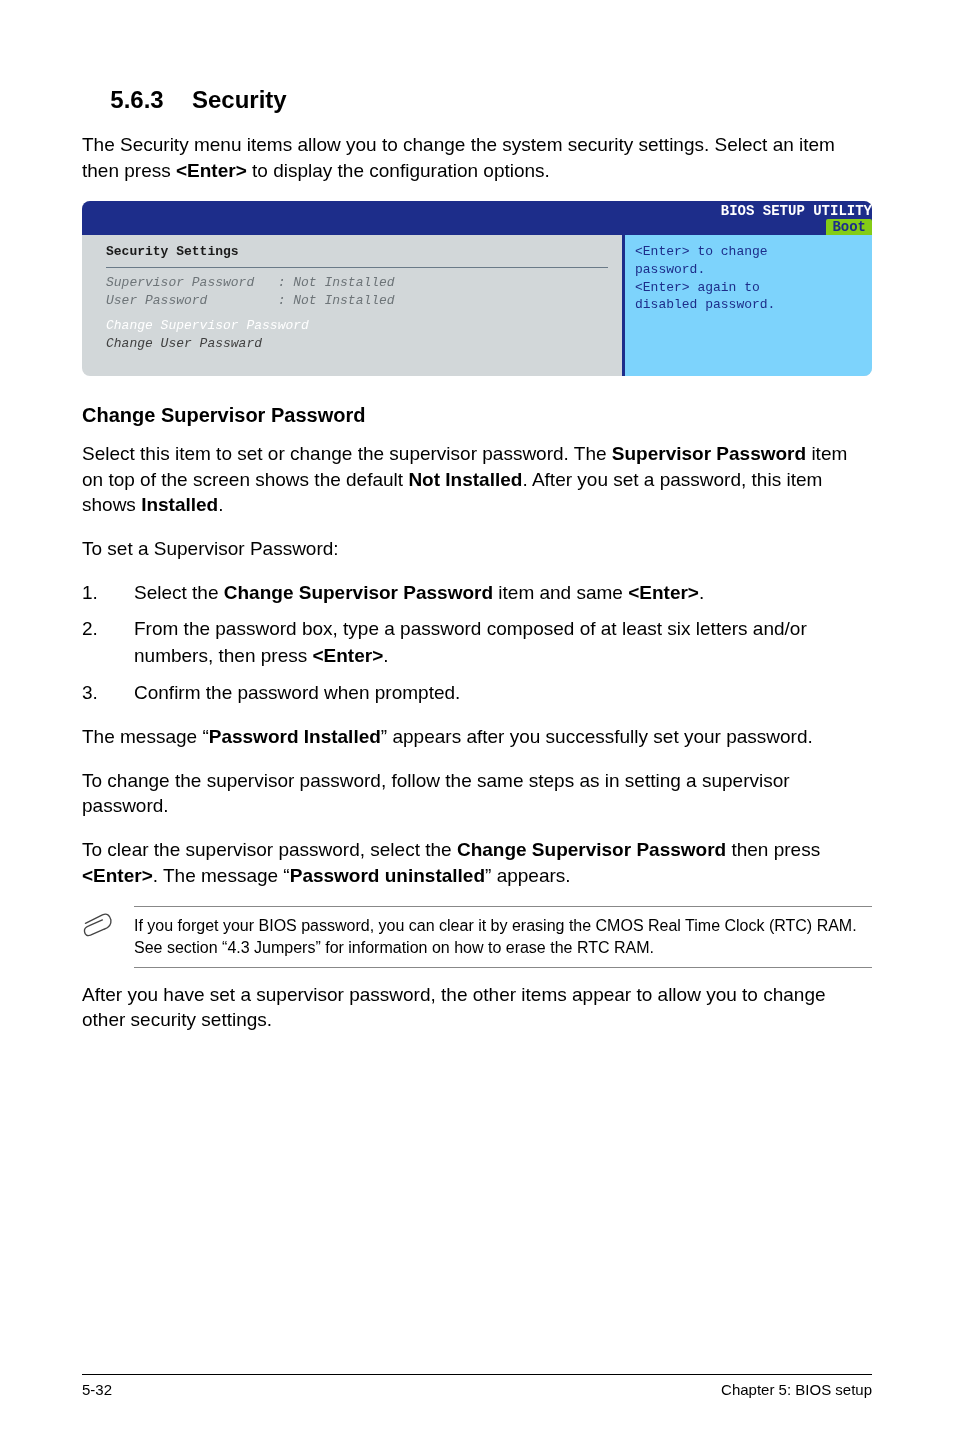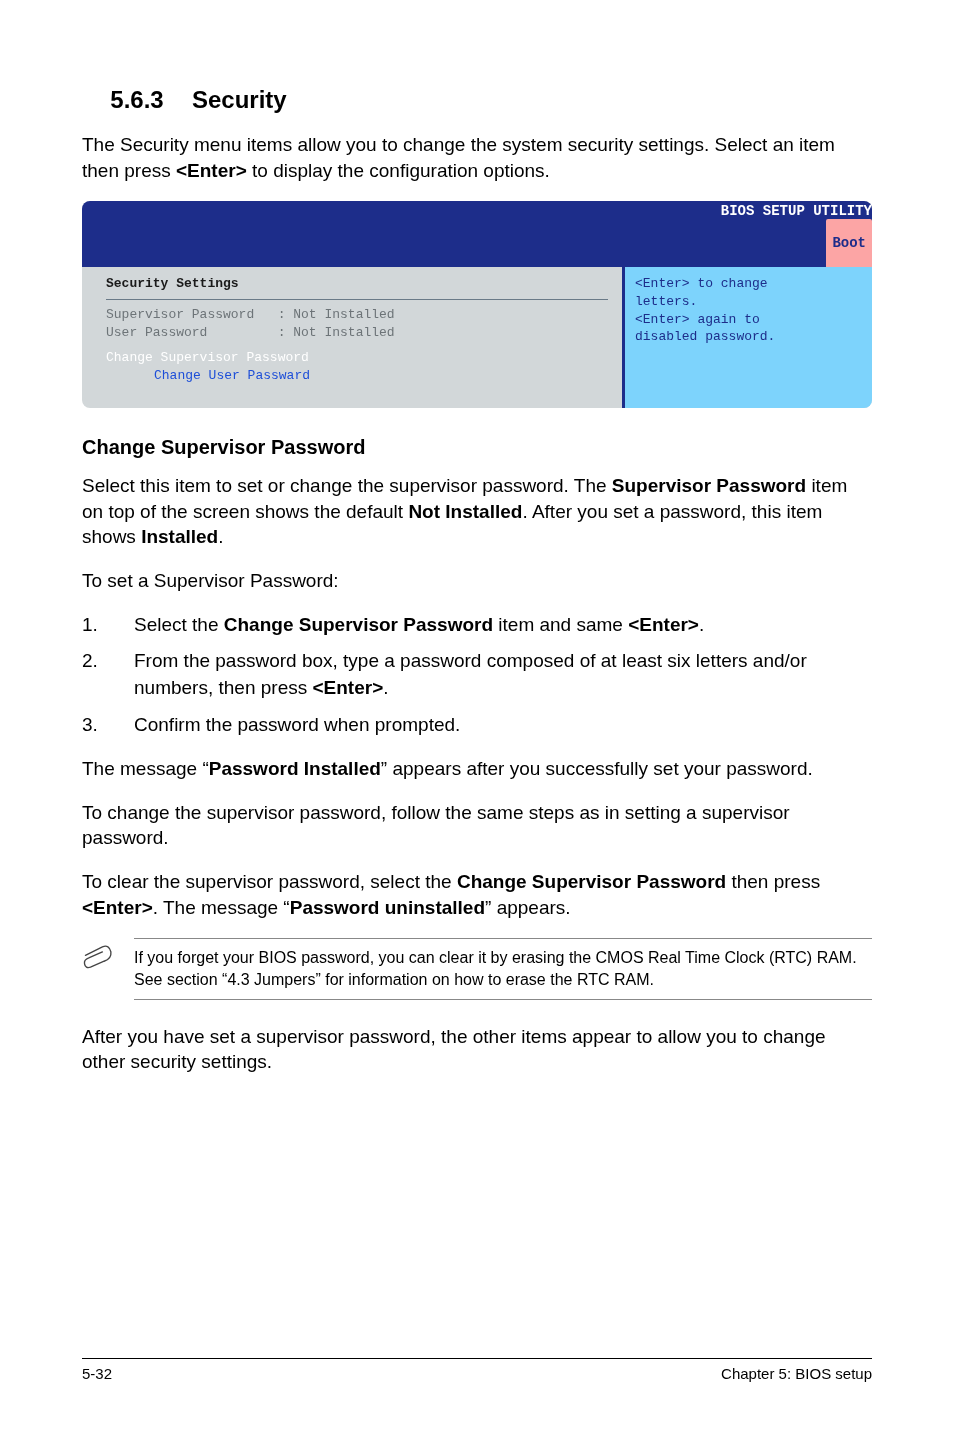--- a/index.html
+++ b/index.html
@@ -39,23 +39,23 @@
     color: #fff;
     font-family: "Courier New", monospace;
     font-weight: bold;
     font-size: 14px;
     text-align: right;
     padding: 2px 0 0 0;
     line-height: 1.15;
   }
   .bios-tab {
     display: inline-block;
-    background: #fca5a5;
+    background: #84cc16;
     color: #1d2d8a;
-    padding: 16px 6px;
+    padding: 0 6px;
     border-radius: 2px 2px 0 0;
     font-weight: bold;
   }
   .bios-body {
     display: flex;
     font-family: "Courier New", monospace;
     font-size: 13px;
     line-height: 1.35;
   }
   .bios-left {
@@ -67,22 +67,22 @@
   }
   .bios-left-header {
     color: #1a1a1a;
     font-weight: bold;
     margin-bottom: 6px;
   }
   .bios-divider {
     border-top: 1px solid #6a7a88;
     margin: 4px 0 6px 0;
   }
-  .bios-row { color: #6d7478; white-space: pre; }
-  .bios-highlight-dark { color: #1d4ed8; margin-left: 48px; }
+  .bios-row { color: #6d7478; white-space: pre; font-style: italic; }
+  .bios-highlight-dark { color: #404040; }
   .bios-highlight-white { color: #ffffff; }
   .bios-right {
     width: 250px;
     border-left: 3px solid #1d2d8a;
     background: #7dd3fc;
     padding: 8px 10px 24px 10px;
     color: #1d2d8a;
     font-weight: normal;
   }
   .bios-right-line { white-space: pre-wrap; }
@@ -121,21 +121,21 @@
   .note-text {
     flex: 1;
     font-size: 16px;
     line-height: 1.35;
     border-top: 1px solid #888;
     border-bottom: 1px solid #888;
     padding: 8px 0;
   }
   .footer {
     position: absolute;
-    bottom: 56px;
+    bottom: 40px;
     left: 82px;
     right: 82px;
     border-top: 1px solid #000;
     padding-top: 6px;
     font-size: 15px;
     display: flex;
     justify-content: space-between;
   }
 </style>
 </head>
@@ -161,21 +161,21 @@
         <div class="bios-left-header">Security Settings</div>
         <div class="bios-divider"></div>
         <div class="bios-row"><span>Supervisor Password</span><span>   : </span><span>Not Installed</span></div>
         <div class="bios-row"><span>User Password</span><span>         : </span><span>Not Installed</span></div>
         <div style="height:8px"></div>
         <div class="bios-row bios-highlight-white">Change Supervisor Password</div>
         <div class="bios-row bios-highlight-dark">Change User Passward</div>
       </div>
       <div class="bios-right">
         <div class="bios-right-line">&lt;Enter&gt; to change</div>
-        <div class="bios-right-line">letters.</div>
+        <div class="bios-right-line">password.</div>
         <div class="bios-right-line">&lt;Enter&gt; again to</div>
         <div class="bios-right-line">disabled password.</div>
       </div>
     </div>
   </div>
 
   <h3 class="subhead">Change Supervisor Password</h3>
 
   <p class="body">
     <span>Select this item to set or change the supervisor password. The </span><b>Supervisor Password</b><span> item on top of the screen shows the default </span><b>Not Installed</b><span>. After you set a password, this item shows </span><b>Installed</b><span>.</span>
@@ -210,20 +210,20 @@
 
   <div class="note-block">
     <div class="note-icon">
       <svg viewBox="0 0 40 32">
         <path d="M4 14 L24 4 Q32 1 34 10 Q35 18 26 21 L10 28 Q4 30 3 24 Q2 19 8 17 L24 10" fill="none" stroke="#444" stroke-width="1.6" stroke-linecap="round"></path>
       </svg>
     </div>
     <div class="note-text">If you forget your BIOS password, you can clear it by erasing the CMOS Real Time Clock (RTC) RAM. See section “4.3 Jumpers” for information on how to erase the RTC RAM.</div>
   </div>
 
-  <p class="body" style="margin-top:24px">After you have set a supervisor password, the other items appear to allow you to change other security settings.</p>
+  <p class="body" style="margin-top:14px">After you have set a supervisor password, the other items appear to allow you to change other security settings.</p>
 
   <div class="footer">
     <span>5-32</span>
     <span>Chapter 5: BIOS setup</span>
   </div>
 
 </div>
 
 </body></html>

